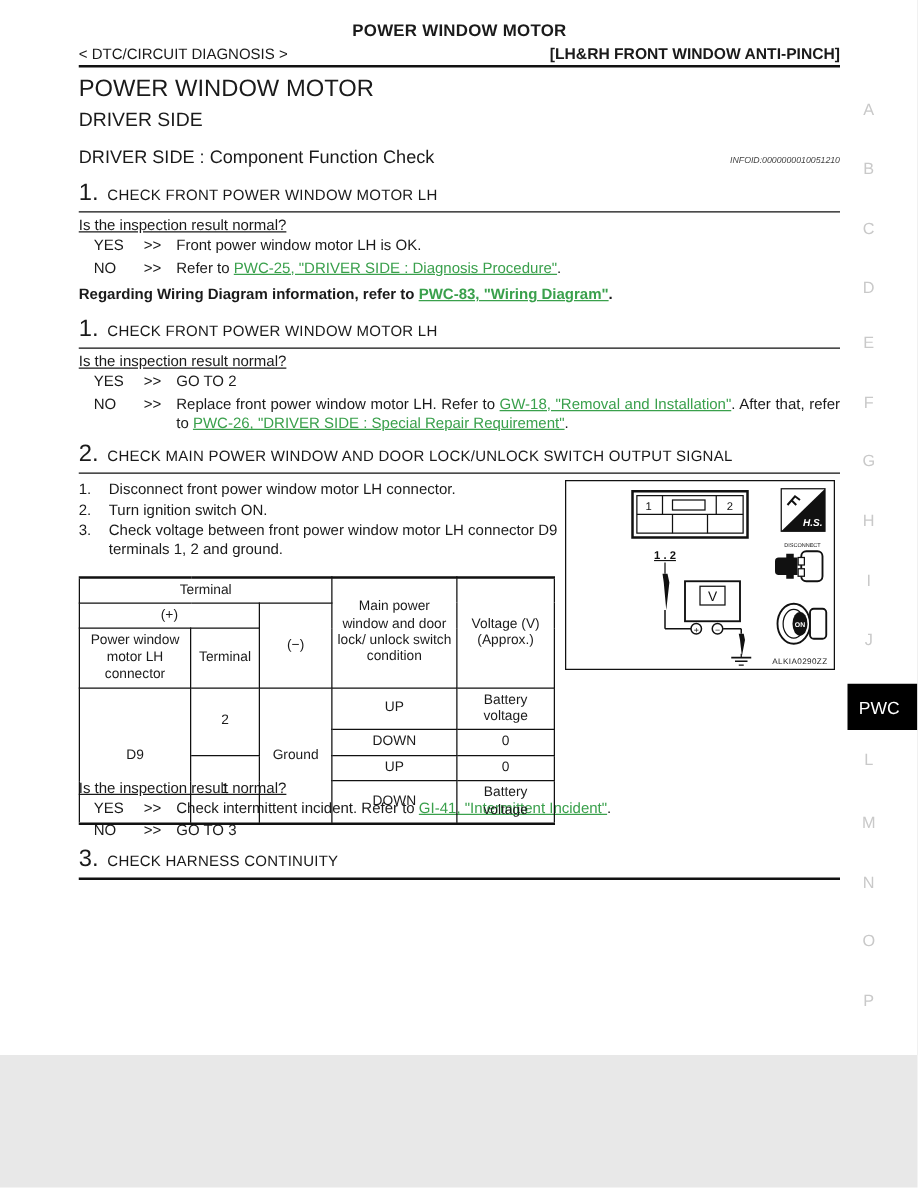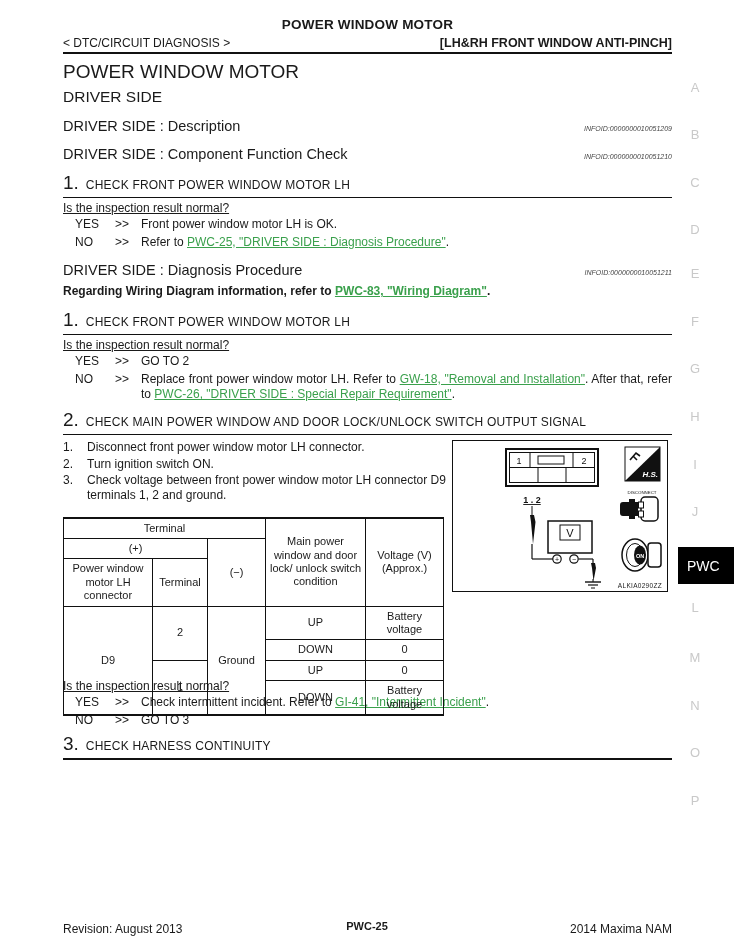--- a/index.html
+++ b/index.html
@@ -1,16 +1,16 @@
 <!DOCTYPE html>
 <html><head>
 <meta charset="utf-8">
 <style>
   html,body{margin:0;padding:0;background:#e8e8e8;}
-  .page{position:relative;width:734px;height:950px;background:#ffffff;overflow:hidden;
+  .page{position:relative;width:734px;height:844px;background:#ffffff;overflow:hidden;
         font-family:"Liberation Sans",sans-serif;color:#1a1a1a;margin:0 auto;}
   .content{position:absolute;left:63px;top:0;width:609px;}
 
   .doc-title{text-align:center;font-weight:bold;font-size:13.5px;padding-top:17px;letter-spacing:.2px;}
   .hdr-row{display:flex;justify-content:space-between;align-items:center;margin-top:4px;}
   .hdr-left{font-size:12px;}
   .hdr-right{font-size:12.5px;font-weight:bold;}
   .hdr-rule{border-top:2.5px solid #111;margin-top:2px;}
 
   .h1{font-size:19px;margin-top:7px;}
@@ -71,24 +71,20 @@
 
     <div class="hdr-row">
       <span class="hdr-left">&lt; DTC/CIRCUIT DIAGNOSIS &gt;</span>
       <span class="hdr-right">[LH&amp;RH FRONT WINDOW ANTI-PINCH]</span>
     </div>
     <div class="hdr-rule"></div>
 
     <div class="h1">POWER WINDOW MOTOR</div>
     <div class="h2">DRIVER SIDE</div>
 
-    <div class="sec-head mt12">
-      <span class="t">DRIVER SIDE : Description</span>
-      <span class="infoid">INFOID:0000000010051209</span>
-    </div>
 
     <div class="sec-head mt12">
       <span class="t">DRIVER SIDE : Component Function Check</span>
       <span class="infoid">INFOID:0000000010051210</span>
     </div>
 
     <div class="step-head">
       <span class="step-num">1.</span>
       <span class="step-title">CHECK FRONT POWER WINDOW MOTOR LH</span>
     </div>
@@ -98,24 +94,20 @@
       <span class="lbl">YES</span>
       <span class="arr">&gt;&gt;</span>
       <span class="txt">Front power window motor LH is OK.</span>
     </div>
     <div class="yn">
       <span class="lbl">NO</span>
       <span class="arr">&gt;&gt;</span>
       <span class="txt"><span>Refer to </span><a class="link">PWC-25, "DRIVER SIDE : Diagnosis Procedure"</a><span>.</span></span>
     </div>
 
-    <div class="sec-head mt12">
-      <span class="t">DRIVER SIDE : Diagnosis Procedure</span>
-      <span class="infoid">INFOID:0000000010051211</span>
-    </div>
 
     <div class="para mt32"><span>Regarding Wiring Diagram information, refer to </span><a class="link">PWC-83, "Wiring Diagram"</a><span>.</span></div>
 
     <div class="step-head mt26">
       <span class="step-num">1.</span>
       <span class="step-title">CHECK FRONT POWER WINDOW MOTOR LH</span>
     </div>
     <div class="q">Is the inspection result normal?</div>
 
     <div class="yn">

